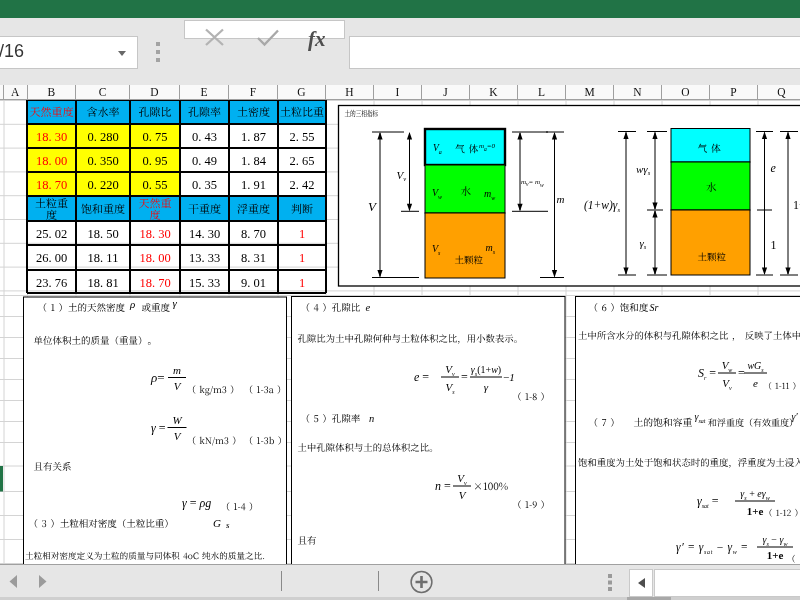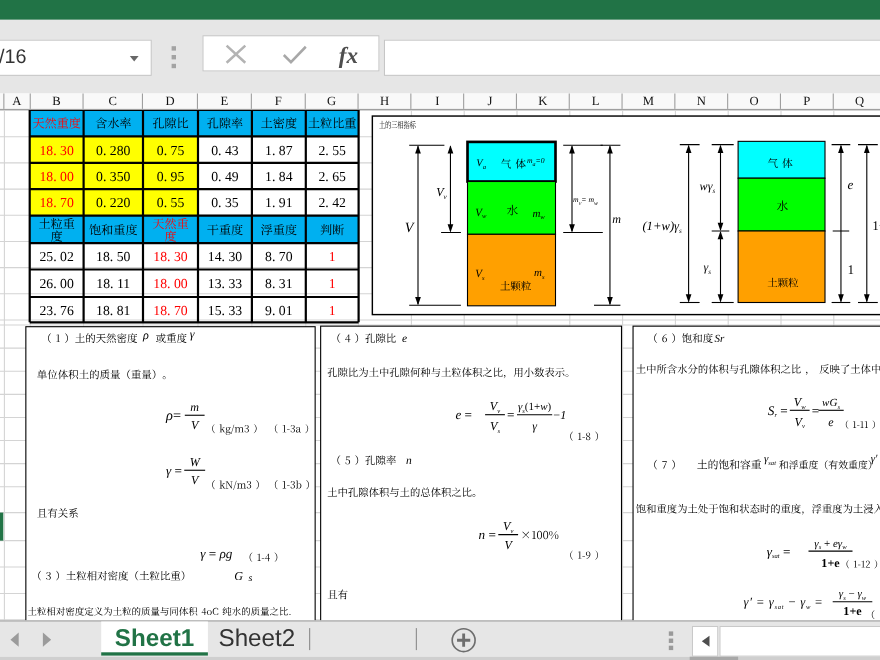--- a/index.html
+++ b/index.html
@@ -1,20 +1,20 @@
 <!DOCTYPE html>
 <html><head><meta charset="utf-8"><style>
 *{margin:0;padding:0;box-sizing:border-box}
 body{width:800px;height:600px;overflow:hidden;font-family:"Liberation Sans",sans-serif;background:#fff;position:relative}
 .abs{position:absolute}
 .titlebar{left:0;top:0;width:800px;height:18px;background:#217346}
 .fbar{left:0;top:18px;width:800px;height:67px;background:#e6e6e6}
 .whitebox{position:absolute;background:#fff;border:1px solid #c6c6c6}
 .namebox{left:-40px;top:18px;width:178px;height:33px}
-.btnbox{left:184px;top:14px;width:161px;height:33px}
+.btnbox{left:184px;top:2px;width:161px;height:19px}
 .fxbar{left:349px;top:18px;width:460px;height:33px}
 .colhdr{left:0;top:85px;width:800px;height:15px;background:#f9f9f9;border-bottom:1px solid #9f9f9f}
 .colcell{position:absolute;top:0;height:14px;border-right:1px solid #9f9f9f;font-family:"Liberation Serif",serif;font-size:11.5px;color:#111;text-align:center;line-height:14px}
 .sheet{left:0;top:100px;width:800px;height:464px;background:#fff;overflow:hidden}
 .tabbar{left:0;top:564px;width:800px;height:33px;background:#e6e6e6;border-top:1px solid #a0a0a0}
 .bstrip{left:0;top:597px;width:800px;height:3px;background:#cfcfcf}
 .tab{position:absolute;top:0;height:31px;font-size:22px;line-height:30px;text-align:center;color:#333}
 .tab1{left:92px;width:97px;background:#fff;color:#217346;font-weight:bold;border-bottom:3px solid #217346;height:31px}
 .tsep{position:absolute;top:6px;width:1px;height:20px;background:#8a8a8a}
 </style></head><body>
@@ -730,22 +730,20 @@
     <text x="775" y="459" font-family="Liberation Serif" font-size="11" text-anchor="middle" font-weight="bold">1+e</text>
     <g transform="translate(787,462) scale(0.00850)" fill="#000000">
       <use href="#uff08" x="0"></use>
     </g>
   </svg>
 <div class="abs tabbar">
     <svg style="position:absolute;left:0;top:0" width="70" height="31" viewBox="0 0 70 31">
       <path d="M17 10L9.5 16.5L17 23Z" fill="#9b9b9b"></path>
       <path d="M39 10L46.5 16.5L39 23Z" fill="#9b9b9b"></path>
     </svg>
-    <div class="tab tab1">Sheet1</div>
-    <div class="tab" style="left:189px;width:89px">Sheet2</div>
     <div class="tsep" style="left:281px"></div>
     <div class="tsep" style="left:378px"></div>
     <svg style="position:absolute;left:409px;top:5px" width="26" height="24" viewBox="0 0 26 24">
       <circle cx="12.5" cy="12" r="10.4" fill="none" stroke="#6e6e6e" stroke-width="1.5"></circle>
       <path d="M6.5 12H18.5M12.5 6V18" stroke="#6e6e6e" stroke-width="2.6"></path>
     </svg>
     <div style="position:absolute;left:608px;top:9px;width:4px;height:4px;background:#9a9a9a;box-shadow:0 6.5px 0 #9a9a9a,0 13px 0 #9a9a9a"></div>
     <div style="position:absolute;left:629px;top:4px;width:24px;height:28px;background:#fff;border:1px solid #c9c9c9">
       <div style="position:absolute;left:8px;top:7.5px;width:0;height:0;border-top:5.5px solid transparent;border-bottom:5.5px solid transparent;border-right:7px solid #4e4e4e"></div>
     </div>

